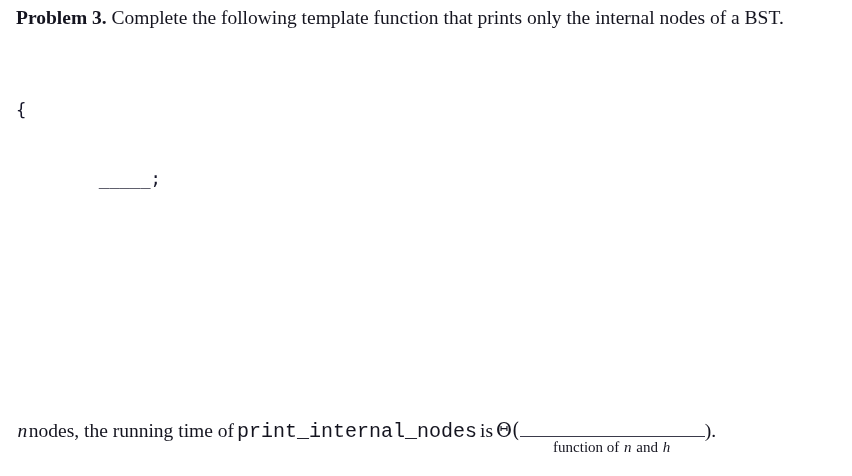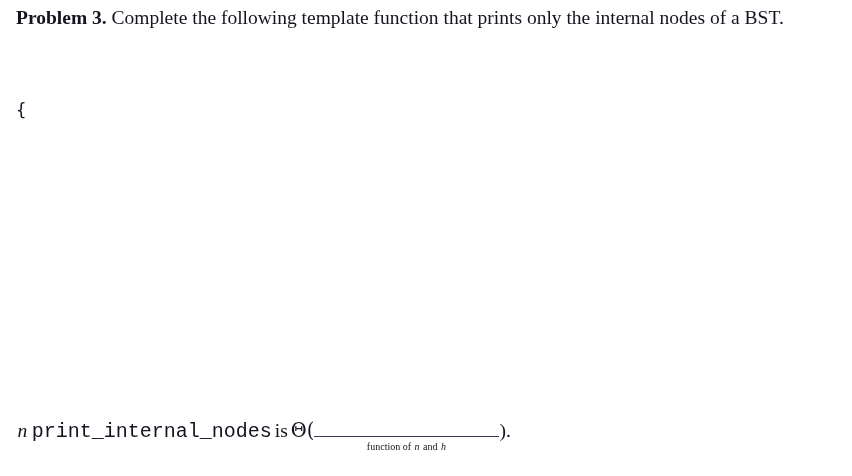--- a/index.html
+++ b/index.html
@@ -104,21 +104,21 @@
     vertical-align: baseline;
   }
   .blank-rule {
     display: block;
     width: 185px;
     border-bottom: 1.4px solid #3a3a4a;
     height: 1px;
   }
   .blank-caption {
     font-family: "Liberation Serif", serif;
-    font-size: 10px;
+    font-size: 15px;
     line-height: 14px;
     color: #14141f;
     margin-top: 3px;
     white-space: nowrap;
   }
   .blank-caption .it {
     font-style: italic;
     padding: 0 1px;
   }
 </style>
@@ -127,34 +127,36 @@
 
 <div class="page">
 
   <div class="problem-line">
     <span class="problem-label">Problem 3.</span>
     <span class="problem-text">Complete the following template function that prints only the internal nodes of a BST.</span>
   </div>
 
   <div class="code-block">
     <div class="code-line">{</div>
+    <div class="code-line">        _____;</div>
     <div class="code-line blank"></div>
     
     
     
     
     
     
     
     
     
   </div>
 
   <div class="runtime-line">
     <span class="rt-italic">n</span>
+    <span class="rt-seg">nodes, the running time of</span>
     <span class="rt-mono">print_internal_nodes</span>
     <span class="rt-seg">is</span>
     <span class="rt-theta">Θ(</span>
     <span class="blank-wrap">
       <span class="blank-rule"></span>
       <span class="blank-caption">
         <span>function of</span>
         <span class="it">n</span>
         <span>and</span>
         <span class="it">h</span>

